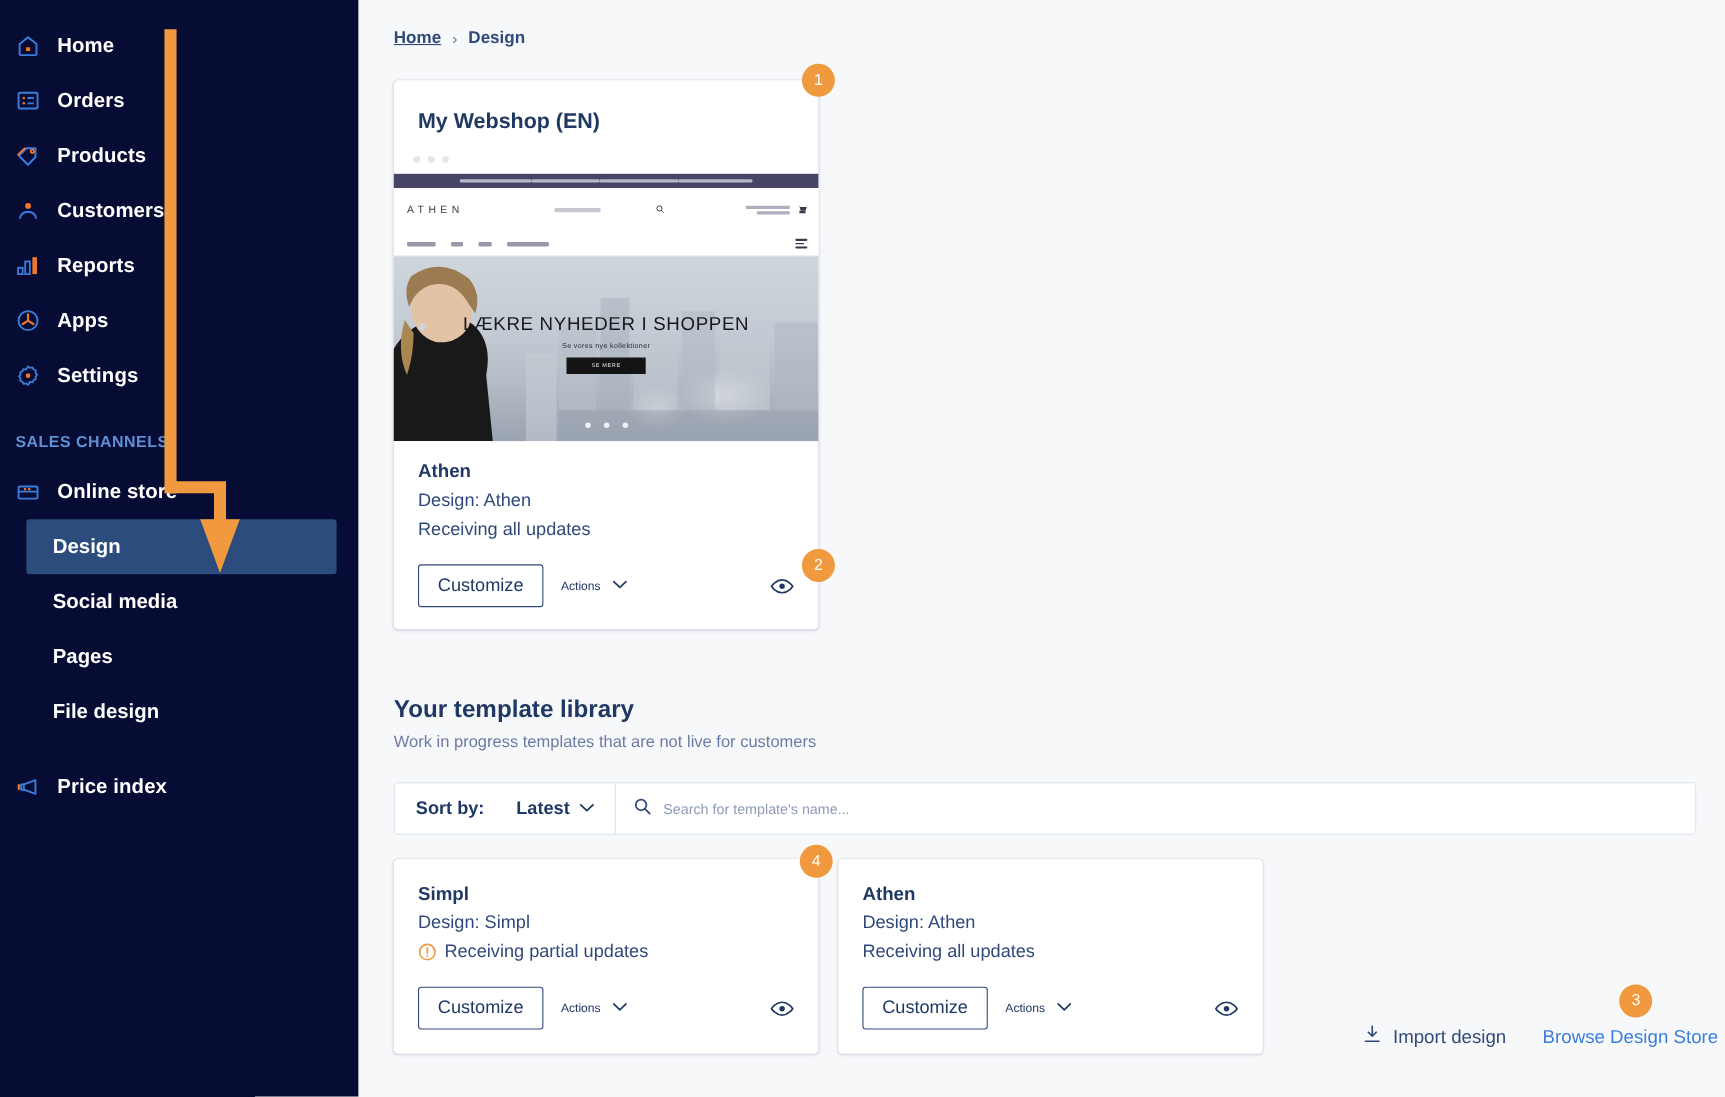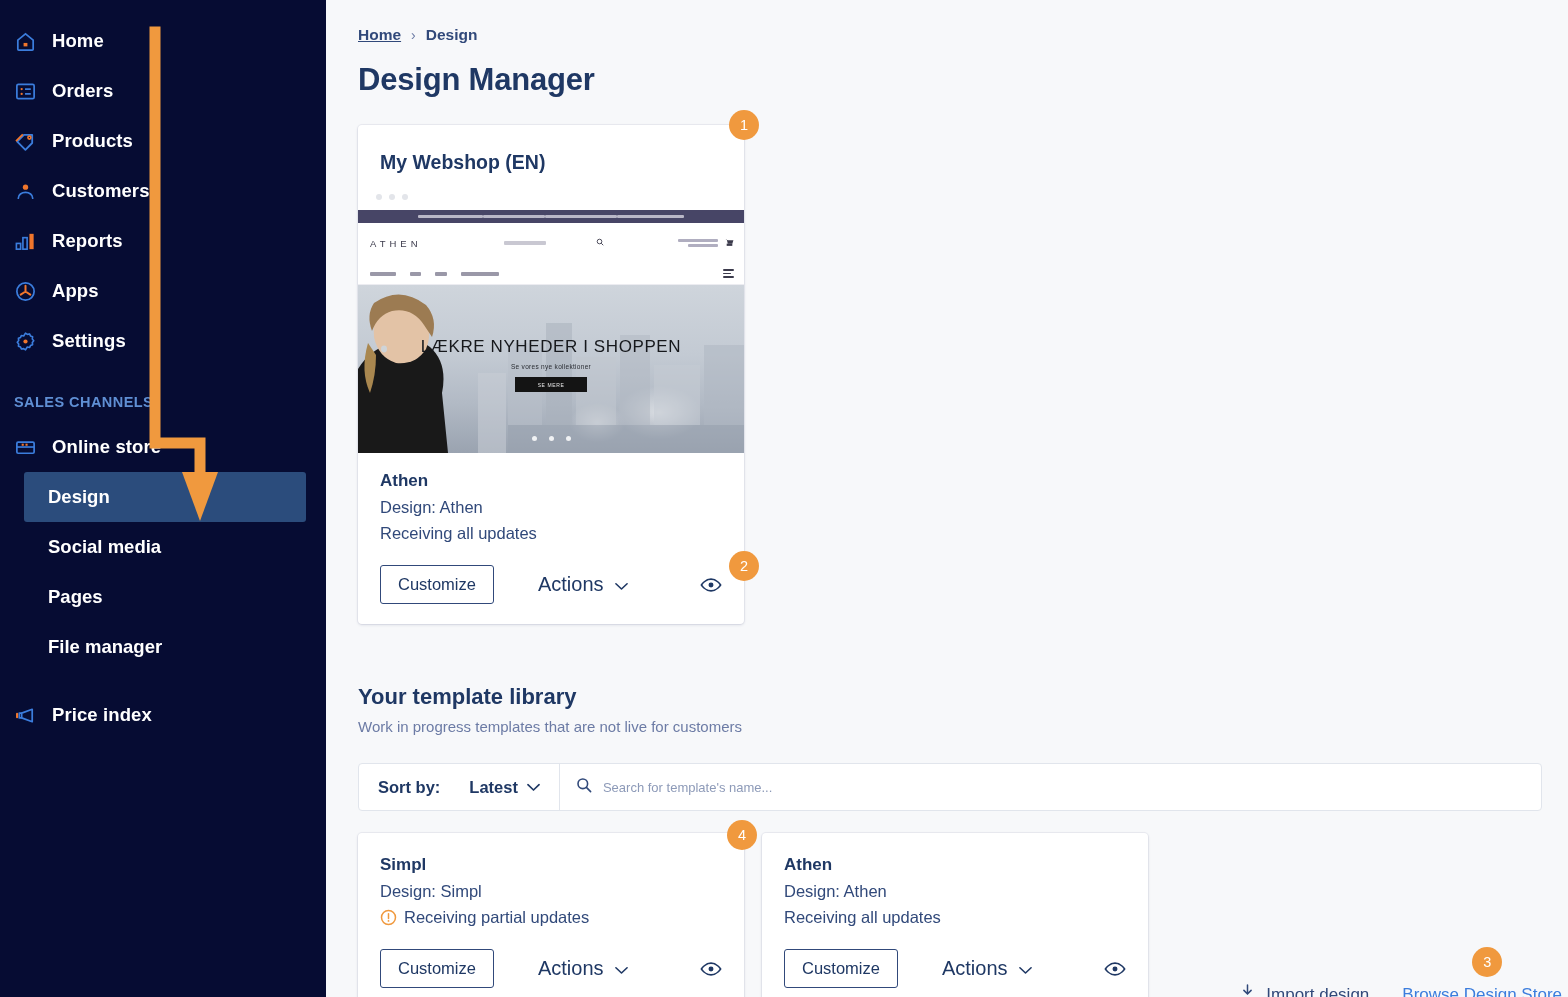--- a/index.html
+++ b/index.html
@@ -152,22 +152,22 @@
   .card-body { padding: 18px 22px 20px 22px; }
   .card-title { font-size: 17px; font-weight: 700; color: #1f3864; }
   .card-line { font-size: 16.5px; color: #31497a; margin-top: 7px; font-weight: 400; display:flex; align-items:center; gap:7px;}
   .card-actions { display: flex; align-items: center; margin-top: 22px; }
   .btn-outline {
     border: 1px solid #31497a; background: #fff; color: #1f3864;
     font-size: 16.5px; border-radius: 3px; padding: 9px 17px; cursor: pointer;
     font-family: "Liberation Sans", sans-serif;
   }
   .btn-link {
-    background: none; border: none; color: #1f3864; font-size: 20px;
-    margin-left: 44px; cursor: pointer; display: flex; align-items: center; gap: 11px;
+    background: none; border: none; color: #1f3864; font-size: 11px;
+    margin-left: 16px; cursor: pointer; display: flex; align-items: center; gap: 11px;
     font-family: "Liberation Sans", sans-serif;
   }
   .eye-btn { margin-left: auto; cursor: pointer; display:flex; align-items:center; }
 
   .badge {
     position: absolute; width: 30px; height: 30px; border-radius: 50%;
     background: #f0993e; color: #fff; font-size: 14.5px;
     display: flex; align-items: center; justify-content: center;
     font-weight: 400; z-index: 20;
   }
@@ -303,21 +303,21 @@
     <div class="sub-item active">
       <span>Design</span>
     </div>
     <div class="sub-item">
       <span>Social media</span>
     </div>
     <div class="sub-item">
       <span>Pages</span>
     </div>
     <div class="sub-item">
-      <span>File manager</span>
+      <span>File design</span>
     </div>
 
     <div class="spacer-18"></div>
 
     <div class="nav-item">
       <span class="ico">
         <svg width="23" height="23" viewBox="0 0 24 24" fill="none">
           <path d="M19 5.5v13L8 14.5v-5z" stroke="#3b7ddd" stroke-width="1.8" stroke-linejoin="round"></path>
           <path d="M8 9.5H5.5v5H8" stroke="#3b7ddd" stroke-width="1.8" stroke-linejoin="round"></path>
           <path d="M3.2 10.2v3.6" stroke="#f0762c" stroke-width="2.2" stroke-linecap="round"></path>
@@ -333,21 +333,20 @@
   </nav>
 
   <div class="main">
 
     <div class="breadcrumb">
       <a href="#">Home</a>
       <span class="sep">›</span>
       <span class="cur">Design</span>
     </div>
 
-    <h1 class="page-title">Design Manager</h1>
 
     <div class="live-card">
       <div class="badge" style="top:-15px; right:-15px;">1</div>
 
       <div class="live-card-head">
         <div class="shop-name">My Webshop (EN)</div>
       </div>
 
       <div class="dots">
           <i></i>

